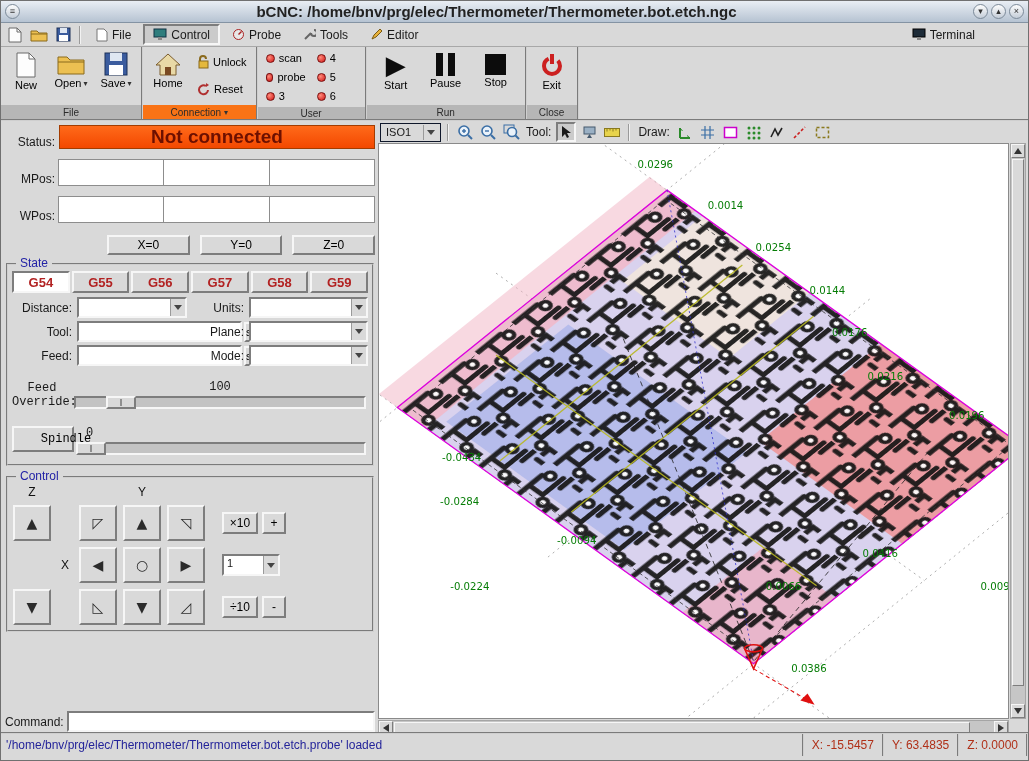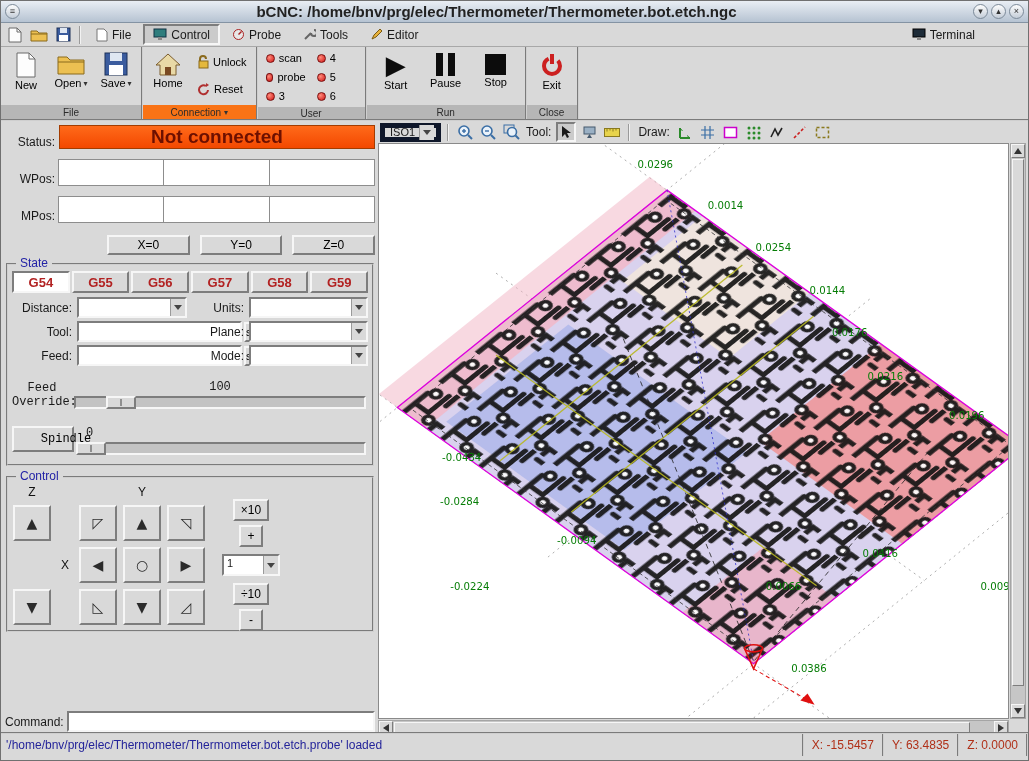--- a/index.html
+++ b/index.html
@@ -77,33 +77,33 @@
   .trough{position:absolute;left:2px;right:2px;top:16px;height:13px;border:2px solid;border-color:#7d7d7d #f6f6f6 #f6f6f6 #7d7d7d;background:#c3c3c3;}
   .thumb{position:absolute;top:16px;width:30px;height:13px;border:2px solid;border-color:#f6f6f6 #7d7d7d #7d7d7d #f6f6f6;background:#d9d9d9;}
   .thumb i{display:block;width:2px;height:7px;background:#8f8f8f;margin:1px auto;}
   .spindle-btn{display:flex;align-items:center;gap:3px;width:62px;height:26px;font-size:12px;justify-content:center;padding-left:43px;}
 
   .jog-wrap{display:flex;}
   .jogpad{display:grid;grid-template-columns:40px 18px 40px 40px 40px;grid-template-rows:16px 38px 38px 38px;gap:4px;align-items:center;justify-items:center;}
   .jhead{font-size:12px;color:#111;}
   .jbtn{width:38px;height:36px;font-family:"DejaVu Sans",sans-serif;font-size:14px;color:#2b2b2b;display:flex;align-items:center;justify-content:center;}
   .jog-right{display:grid;grid-template-rows:16px 38px 38px 38px;gap:4px;margin-left:16px;align-items:center;}
-  .step-pair{display:flex;gap:4px;align-items:center;flex-direction:column;}
+  .step-pair{display:flex;gap:4px;align-items:center;}
   .stepbtn{width:36px;height:22px;font-size:12px;}
   .stepbtn.sm{width:24px;}
   .step-combo{width:58px;height:22px;}
 
   .cmd-row{margin-top:auto;display:flex;align-items:center;}
   .cmd-row .llabel{width:62px;}
   .cmd-row input{flex:1;height:21px;font-size:12px;padding:0 3px;}
 
   
   .canvascol{flex:1;display:flex;flex-direction:column;padding:0 2px 0 0;}
   .cv-toolbar{height:22px;display:flex;align-items:center;gap:3px;padding:1px 2px;}
-  .cv-combo{display:flex;align-items:center;height:19px;border:5px solid #0f172a;background:#d9d9d9;padding:0 2px 0 5px;gap:4px;font-size:11px;}
+  .cv-combo{display:flex;align-items:center;height:19px;border:1px solid #0f172a;background:#d9d9d9;padding:0 2px 0 5px;gap:12px;font-size:11px;}
   .cv-sep{width:2px;height:17px;border-left:1px solid #9a9a9a;border-right:1px solid #f2f2f2;margin:0 3px;}
   .ibtn{width:20px;height:20px;display:flex;align-items:center;justify-content:center;border:1px solid transparent;background:transparent;}
   .ibtn.sel{border:2px solid;border-color:#7d7d7d #f6f6f6 #f6f6f6 #7d7d7d;background:#cbcbcb;}
   .cv-label{font-size:12px;margin:0 2px;}
   .cv-body{flex:1;display:flex;}
   .canvas-view{flex:1;background:#ffffff;border:1px solid #8a8a8a;position:relative;overflow:hidden;}
   .canvas-view svg{display:block;width:100%;height:100%;}
   .vscroll{width:16px;margin-left:1px;display:flex;flex-direction:column;background:#c6c6c6;border:1px solid #a5a5a5;}
   .hscroll-row{height:16px;display:flex;margin-top:1px;}
   .hscroll{flex:1;display:flex;background:#c6c6c6;border:1px solid #a5a5a5;}
@@ -357,29 +357,29 @@
 <div class="main">
 
   <div class="leftpanel">
 
     <div class="lrow">
       <div class="llabel">Status:</div>
       <div class="status-box">Not connected</div>
     </div>
 
     <div class="lrow">
-      <div class="llabel">WPos:</div>
+      <div class="llabel">MPos:</div>
       <div class="pos-cells">
         <div class="pos-cell"></div>
         <div class="pos-cell"></div>
         <div class="pos-cell"></div>
       </div>
     </div>
     <div class="lrow">
-      <div class="llabel">MPos:</div>
+      <div class="llabel">WPos:</div>
       <div class="pos-cells">
         <div class="pos-cell"></div>
         <div class="pos-cell"></div>
         <div class="pos-cell"></div>
       </div>
     </div>
 
     <div class="zero-row">
       <button class="out">X=0</button>
       <button class="out">Y=0</button>

